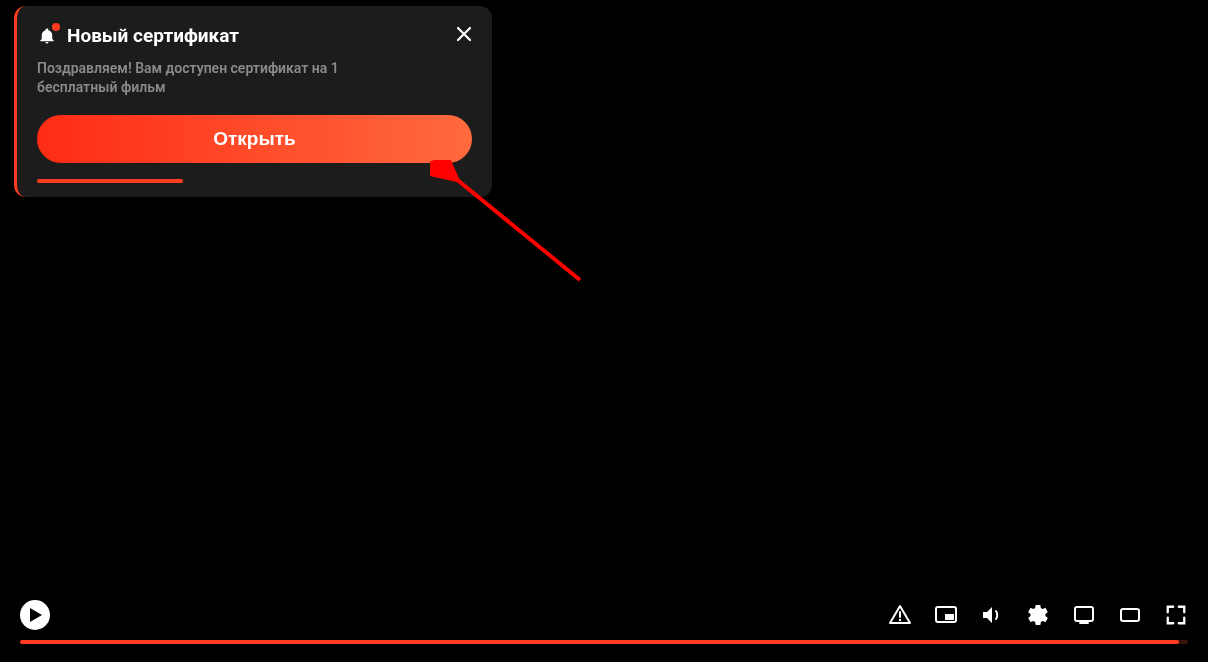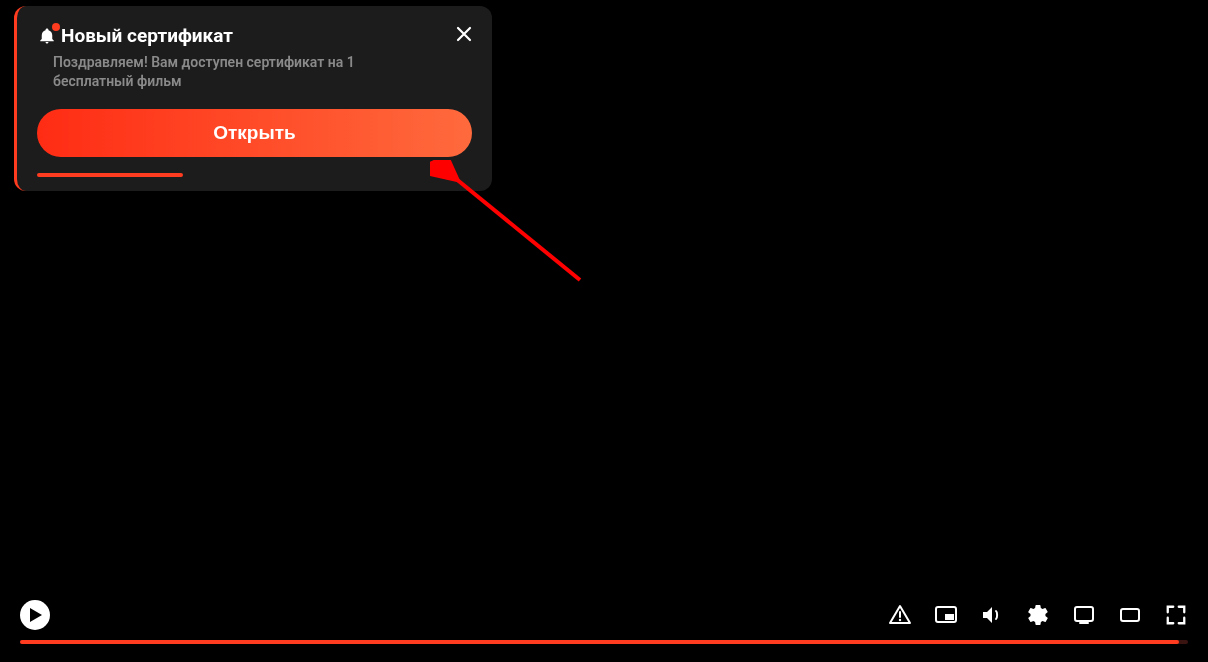--- a/index.html
+++ b/index.html
@@ -25,22 +25,22 @@
       width: 478px;
       background: #1c1c1c;
       border-radius: 12px;
       padding: 18px 20px 14px 20px;
       border-left: 3px solid #ff3c1f;
     }
     
     .notification-header {
       display: flex;
       align-items: center;
-      gap: 4px;
-      margin-bottom: 6px;
+      gap: 10px;
+      margin-bottom: 12px;
     }
     
     .bell-icon-wrap {
       position: relative;
       width: 20px;
       height: 20px;
       display: flex;
       align-items: center;
       justify-content: center;
     }
@@ -79,21 +79,20 @@
       justify-content: center;
     }
     
     .notification-body {
       color: #8a8a8a;
       font-size: 14px;
       line-height: 1.35;
       font-weight: 600;
       margin-bottom: 18px;
       max-width: 360px;
-      margin-left: 16px;
     }
     
     .open-btn {
       width: 100%;
       height: 48px;
       background: linear-gradient(90deg, #ff2c14 0%, #ff6a3d 100%);
       border: none;
       border-radius: 28px;
       color: #fff;
       font-size: 19px;

